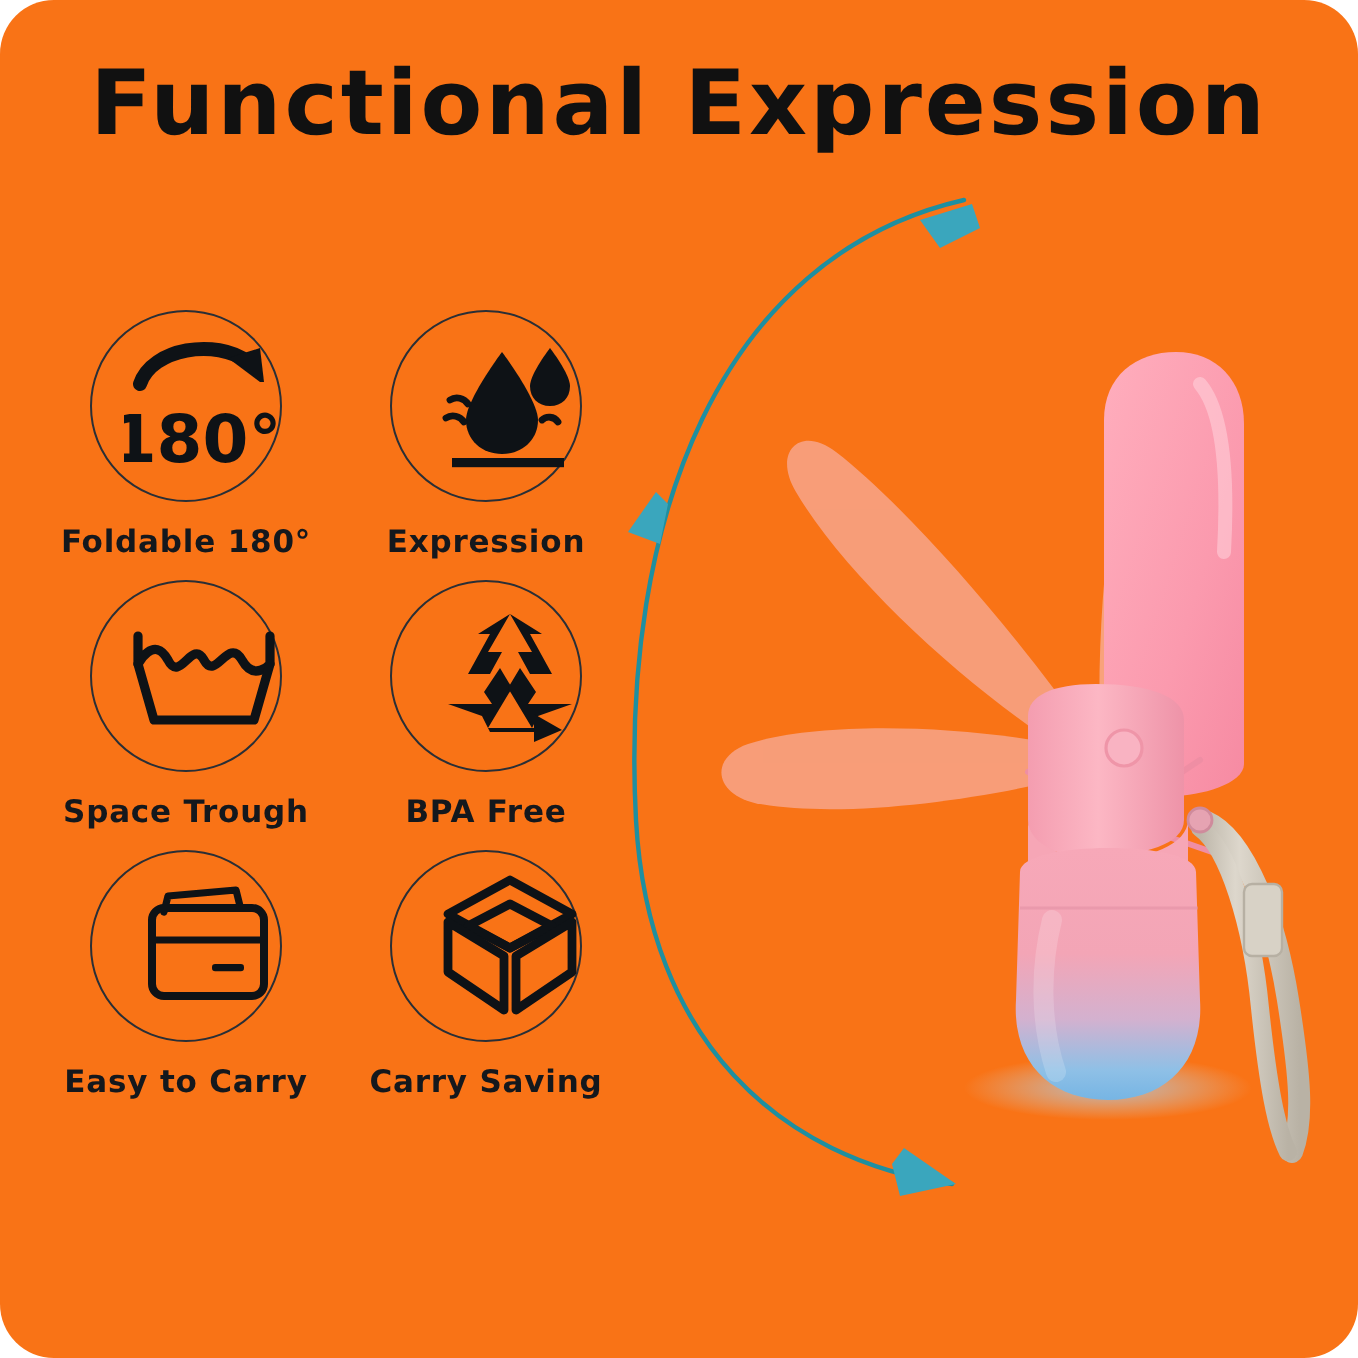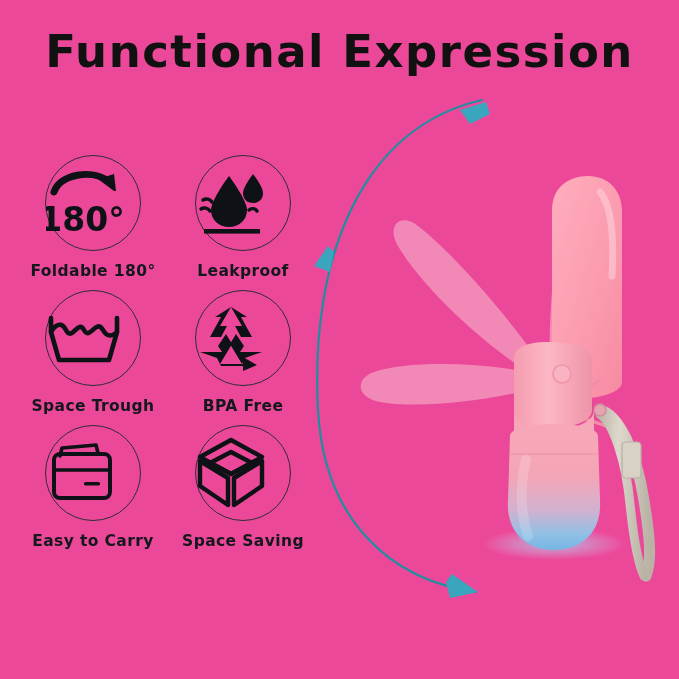--- a/index.html
+++ b/index.html
@@ -52,21 +52,21 @@
     flex-direction: column;
     align-items: center;
   }
   .feature-circle {
     width: 96px;
     height: 96px;
     border-radius: 50%;
     border: 1.2px solid #2a2f36;
     display: flex;
     align-items: center;
-    justify-content: flex-start;
+    justify-content: flex-end;
     box-sizing: border-box;
     background: transparent;
   }
   .feature-label {
     margin-top: 11px;
     font-family: "DejaVu Sans", sans-serif;
     font-size: 15.5px;
     font-weight: bold;
     color: #14181d;
     letter-spacing: 0.4px;
@@ -82,21 +82,21 @@
     width: 379px;
     height: 560px;
   }
   #product svg {
     display: block;
   }
 </style>
 </head>
 <body>
 
-<div id="poster" style="background: #ec4899;">
+<div id="poster" style="background: #f97316; border-radius: 27px;">
 
   <div id="title">Functional Expression</div>
 
   <div id="features">
 
     <div class="feature">
       <div class="feature-circle">
         <svg width="78" height="76" viewBox="0 0 78 76">
           <path d="M8 27 C14 9, 46 4, 62 16" fill="none" stroke="#0e1216" stroke-width="7" stroke-linecap="round"></path>
           <polygon points="68,26 52,14 68,9 70,26" fill="#0e1216"></polygon>
@@ -110,21 +110,21 @@
       <div class="feature-circle">
         <svg width="72" height="70" viewBox="0 0 72 70">
           <path d="M33 8 C33 8, 15 32, 15 42 C15 52, 23 59, 33 59 C43 59, 51 52, 51 42 C51 32, 33 8, 33 8 Z" fill="#0e1216"></path>
           <path d="M57 6 C57 6, 47 19, 47 25 C47 31, 51 35, 57 35 C63 35, 67 31, 67 25 C67 19, 57 6, 57 6 Z" fill="#0e1216"></path>
           <path d="M7 32 C10 30, 14 31, 16 34" fill="none" stroke="#0e1216" stroke-width="3.4" stroke-linecap="round"></path>
           <path d="M5 41 C8 39, 12 40, 14 43" fill="none" stroke="#0e1216" stroke-width="3.4" stroke-linecap="round"></path>
           <path d="M53 42 C55 40, 59 40, 61 43" fill="none" stroke="#0e1216" stroke-width="3.4" stroke-linecap="round"></path>
           <rect x="8" y="61" width="56" height="4.6" fill="#0e1216"></rect>
         </svg>
       </div>
-      <div class="feature-label">Leakproof</div>
+      <div class="feature-label">Expression</div>
     </div>
 
     <div class="feature">
       <div class="feature-circle">
         <svg width="76" height="56" viewBox="0 0 76 56">
           <path d="M5 8 L5 22 C5 22, 13 7, 20 20 C26 32, 32 9, 38 20 C44 31, 50 8, 57 20 C63 31, 71 22, 71 22 L71 8" fill="none" stroke="#0e1216" stroke-width="4.6" stroke-linejoin="round" stroke-linecap="round"></path>
           <path d="M5 22 L13 50 L63 50 L71 22" fill="none" stroke="#0e1216" stroke-width="4.6" stroke-linejoin="round" stroke-linecap="round"></path>
         </svg>
       </div>
       <div class="feature-label">Space Trough</div>
@@ -159,21 +159,21 @@
 
     <div class="feature">
       <div class="feature-circle">
         <svg width="70" height="72" viewBox="0 0 70 72">
           <path d="M35 3 L66 20 L35 37 L4 20 Z" fill="none" stroke="#0e1216" stroke-width="4.4" stroke-linejoin="round"></path>
           <path d="M35 15 L56 26 L35 37 L14 26 Z" fill="none" stroke="#0e1216" stroke-width="4.4" stroke-linejoin="round"></path>
           <path d="M4 24 L4 49 L32 68 L32 41 Z" fill="none" stroke="#0e1216" stroke-width="4.4" stroke-linejoin="round"></path>
           <path d="M66 24 L66 49 L38 68 L38 41 Z" fill="none" stroke="#0e1216" stroke-width="4.4" stroke-linejoin="round"></path>
         </svg>
       </div>
-      <div class="feature-label">Space Saving</div>
+      <div class="feature-label">Carry Saving</div>
     </div>
 
   </div>
 
   <div id="product">
     <svg width="379" height="560" viewBox="0 0 379 560">
       <defs>
         <linearGradient id="bodyGrad" x1="0" y1="0" x2="0" y2="1">
           <stop offset="0%" stop-color="#f7a8b8"></stop>
           <stop offset="42%" stop-color="#f3a5b6"></stop>

